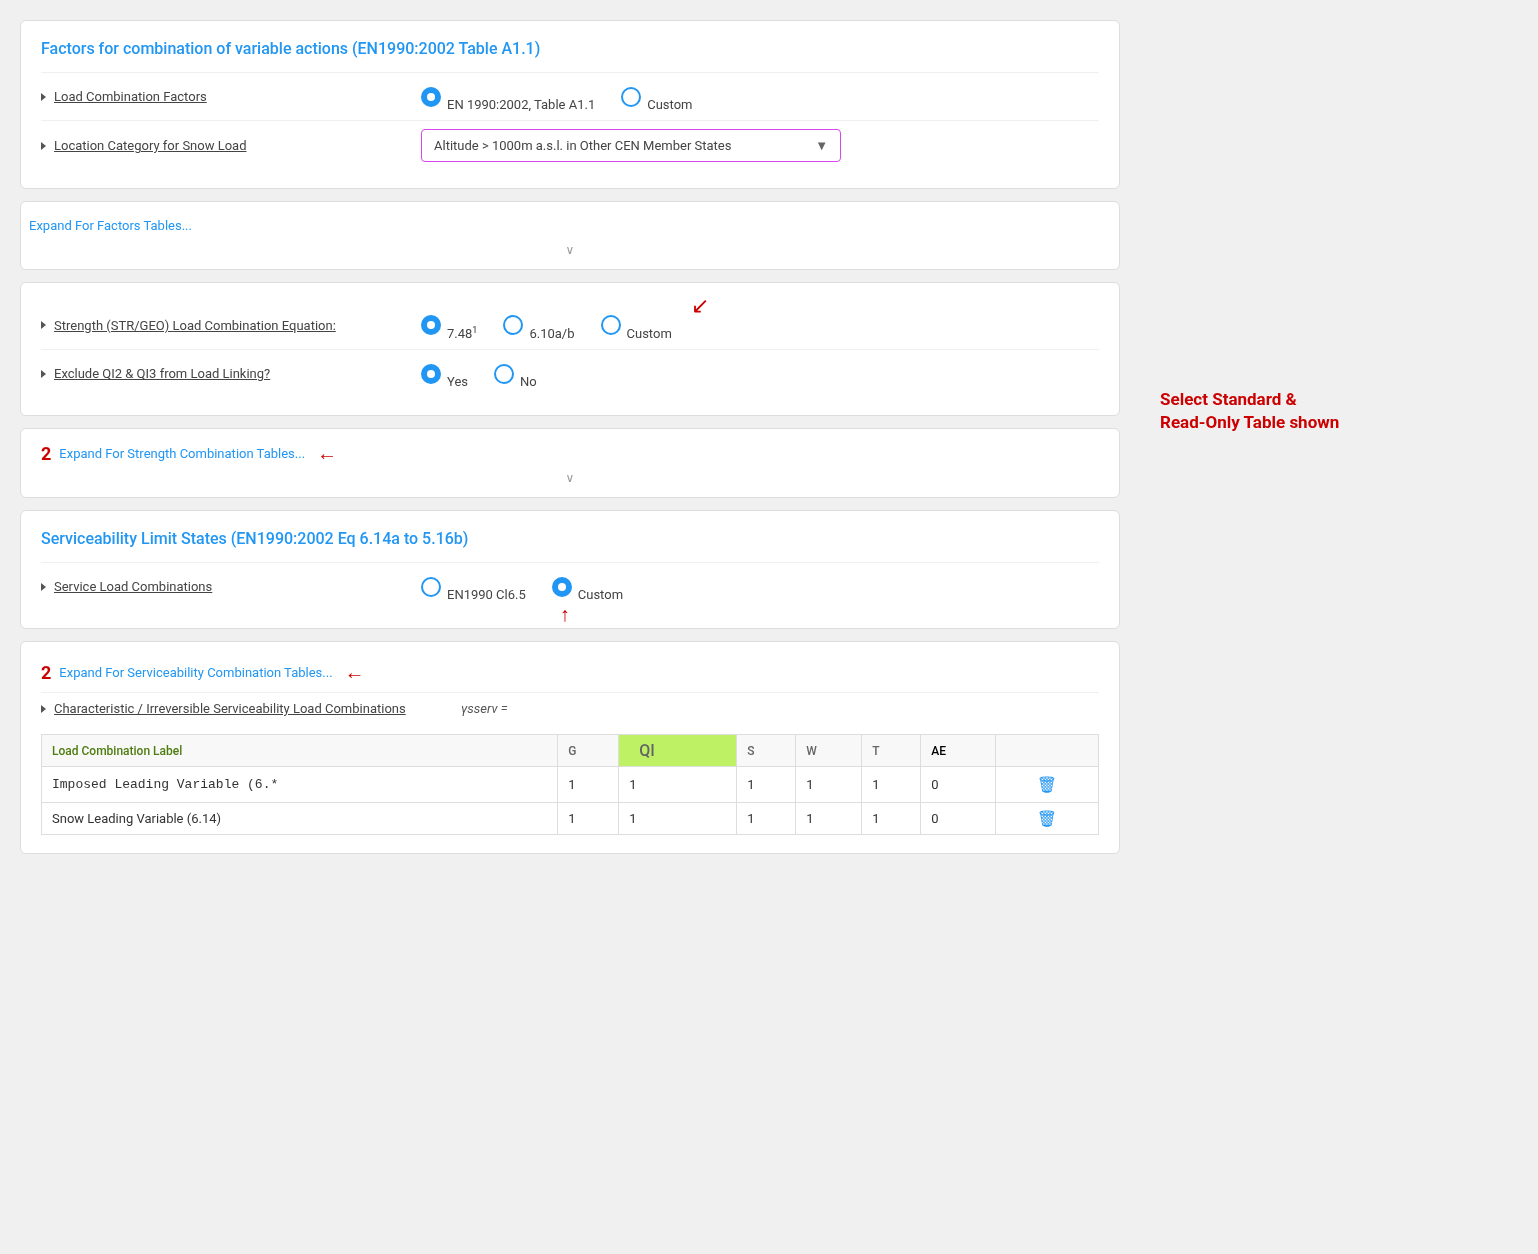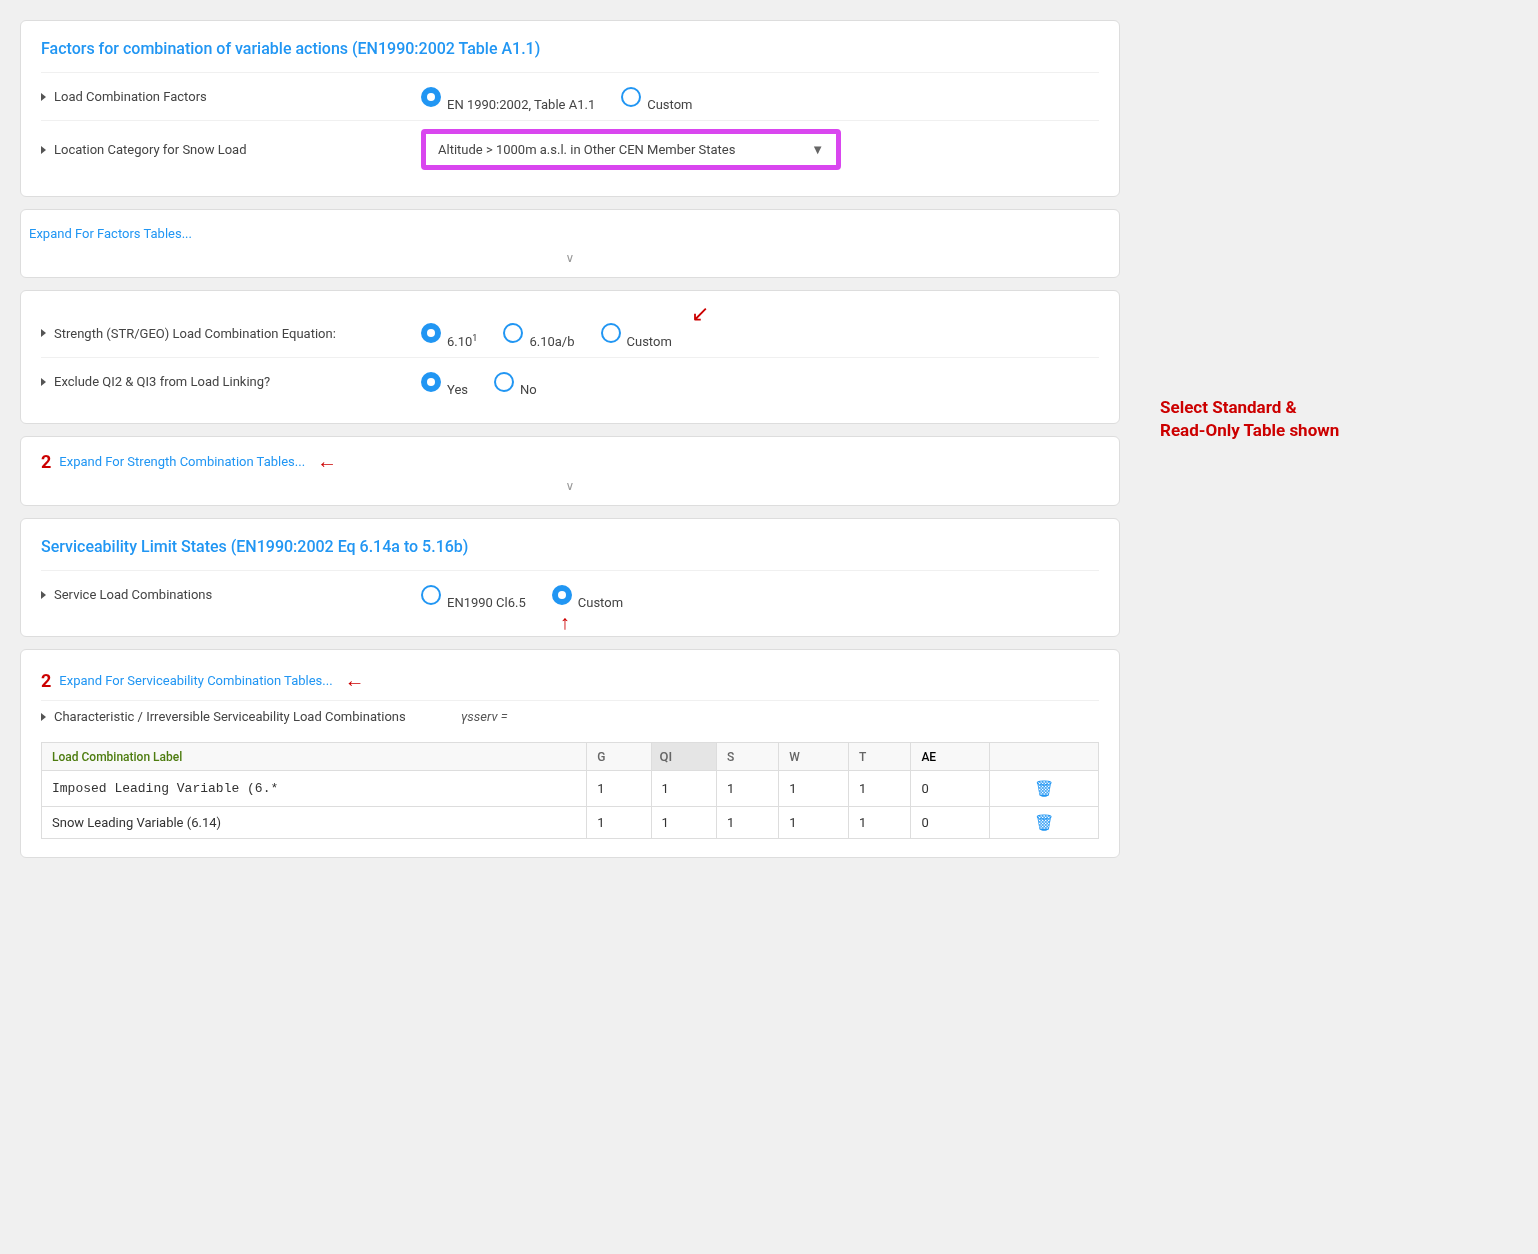--- a/index.html
+++ b/index.html
@@ -30,20 +30,21 @@
       border-top: 1px solid #f0f0f0;
     }
     .row:first-of-type { border-top: none; }
     .row-label {
       display: flex;
       align-items: center;
       gap: 8px;
       flex: 0 0 380px;
       color: #444;
       font-size: 13px;
+      text-decoration: underline;
     }
     .row-controls {
       display: flex;
       align-items: center;
       gap: 16px;
       flex: 1;
     }
     .expand-link {
       color: #2196F3;
       font-size: 13px;
@@ -89,21 +90,21 @@
       background: white;
     }
     .radio-label {
       font-size: 13px;
       color: #444;
       margin-right: 10px;
       margin-top: 16px;
     }
     
     .dropdown {
-      border: 5px solid #d946ef;
+      border: 1px solid #d946ef;
       border-radius: 4px;
       padding: 8px 12px;
       background: white;
       display: flex;
       align-items: center;
       gap: 10px;
       min-width: 420px;
       cursor: pointer;
       font-size: 13px;
       color: #444;
@@ -211,21 +212,21 @@
 
       <div class="row" style="position: relative;">
         <div class="row-label">
           <span class="triangle"></span>
           <span>Strength (STR/GEO) Load Combination Equation:</span>
         </div>
         <div class="row-controls">
           <div class="radio-group">
             <div class="radio-circle filled"></div>
             <span class="radio-label">
-              <span>6.10</span><sup class="superscript">1</sup>
+              <span>7.48</span><sup class="superscript">1</sup>
             </span>
           </div>
           <div class="radio-group">
             <div class="radio-circle empty"></div>
             <span class="radio-label">6.10a/b</span>
           </div>
           <div class="radio-group">
             <div class="radio-circle empty"></div>
             <span class="radio-label">Custom</span>
           </div>
@@ -307,21 +308,21 @@
           <div style="font-style: italic; color: #555; font-size: 13px; margin-left: 40px;">
             <span>γsserv =</span>
           </div>
         </div>
 
         <table class="data-table">
           <thead>
             <tr>
                 <th style="background: rgb(248, 248, 248); border: 1px solid rgb(221, 221, 221); padding: 6px 10px; color: #4d7c0f; font-weight: 500; font-size: 12px;">Load Combination Label</th>
                 <th style="background: rgb(248, 248, 248); border: 1px solid rgb(221, 221, 221); padding: 6px 10px; color: rgb(102, 102, 102); font-weight: 500; font-size: 12px;">G</th>
-                <th style="background: #e5e5e5; border: 1px solid rgb(221, 221, 221); padding: 6px 8px; color: rgb(102, 102, 102); font-weight: 500; font-size: 13px;">QI</th>
+                <th style="background: #bef264; border: 1px solid rgb(221, 221, 221); padding: 6px 20px; color: rgb(102, 102, 102); font-weight: 500; font-size: 16px;">QI</th>
                 <th style="background: rgb(248, 248, 248); border: 1px solid rgb(221, 221, 221); padding: 6px 10px; color: rgb(102, 102, 102); font-weight: 500; font-size: 12px;">S</th>
                 <th style="background: rgb(248, 248, 248); border: 1px solid rgb(221, 221, 221); padding: 6px 10px; color: rgb(102, 102, 102); font-weight: 500; font-size: 12px;">W</th>
                 <th style="background: rgb(248, 248, 248); border: 1px solid rgb(221, 221, 221); padding: 6px 10px; color: rgb(102, 102, 102); font-weight: 500; font-size: 12px;">T</th>
                 <th style="background: rgb(248, 248, 248); border: 1px solid rgb(221, 221, 221); padding: 6px 10px; color: #000000; font-weight: 500; font-size: 12px;">AE</th>
                 <th style="background: rgb(248, 248, 248); border: 1px solid rgb(221, 221, 221);"></th>
               </tr>
           </thead>
           <tbody id="table-body">
           <tr>
                 <td style="border: 1px solid rgb(221, 221, 221); padding: 10px 10px; font-size: 13px; font-family: Liberation Mono, monospace;">Imposed Leading Variable (6.*</td>

